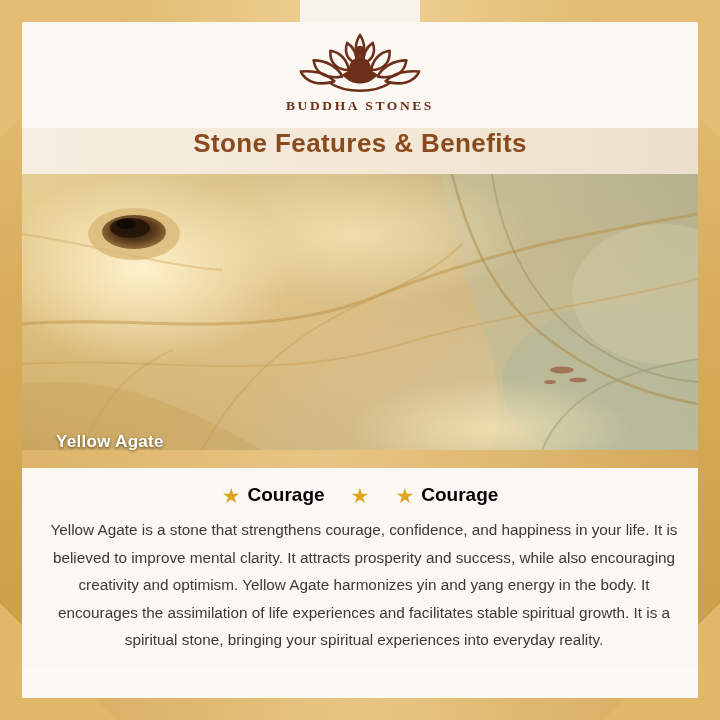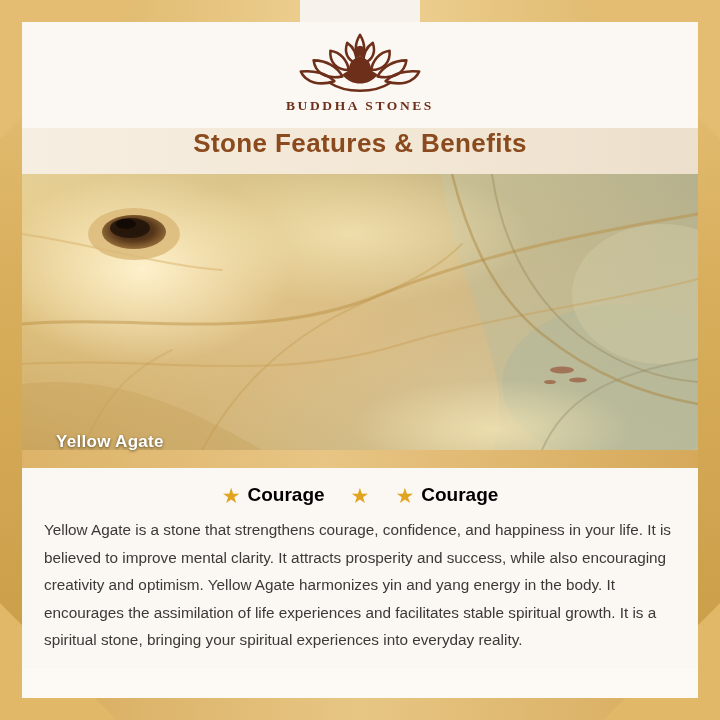--- a/index.html
+++ b/index.html
@@ -137,21 +137,21 @@
     font-size: 19px; font-weight: bold; color: #000000;
   }
 
   
   .body-copy {
     position: absolute;
     left: 22px; top: 494px; width: 640px;
     font-size: 15.3px;
     line-height: 27.5px;
     color: #3a3a38;
-    text-align: left;
+    text-align: center;
   }
 
   
   .bottom-band {
     position: absolute; left: 0; bottom: 0; width: 676px; height: 30px;
     background: #fdfaf6;
   }
 </style>
 </head>
 <body>

